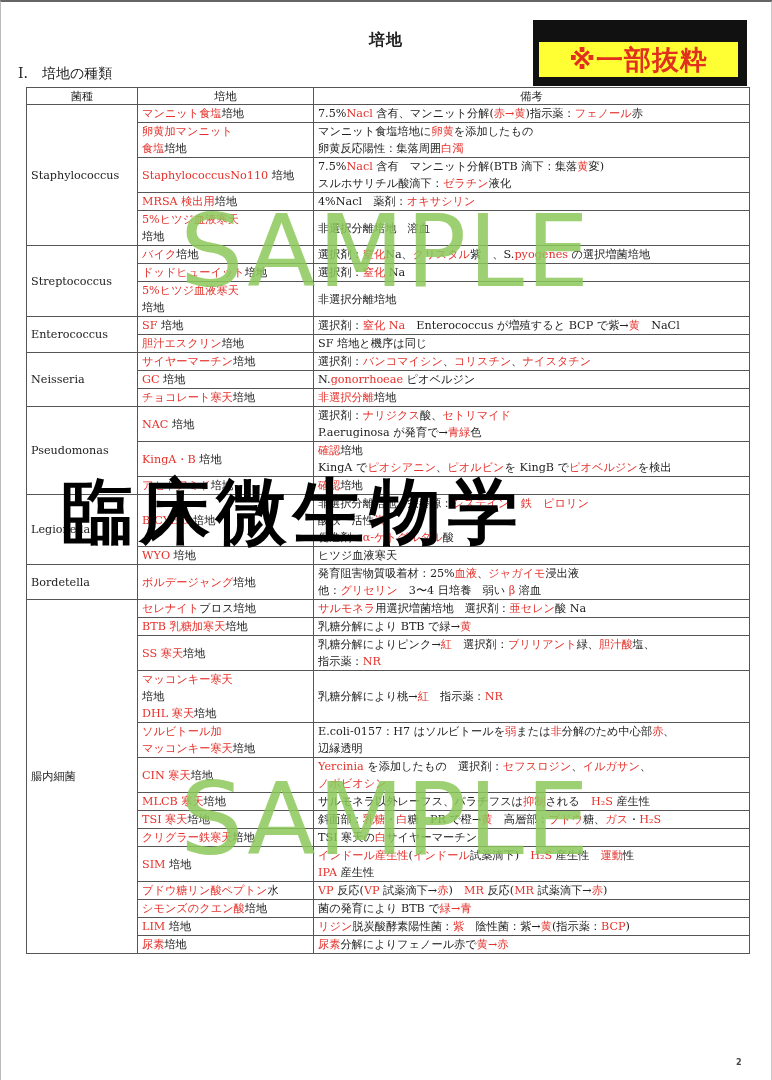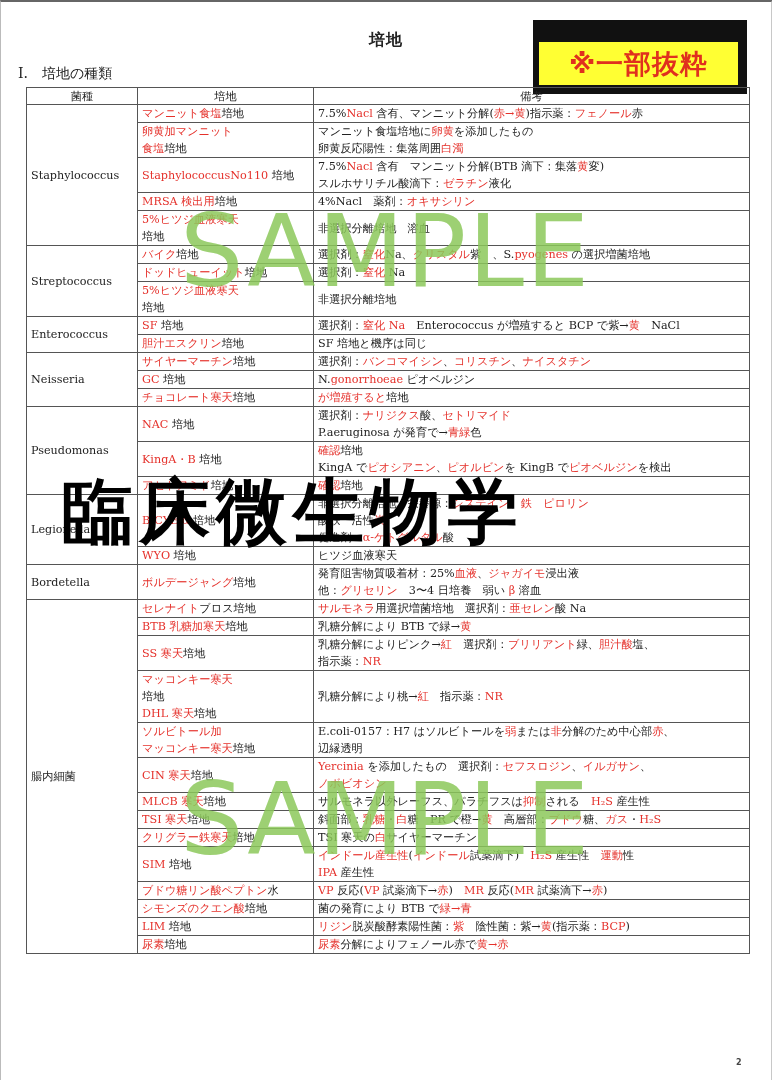--- a/index.html
+++ b/index.html
@@ -12,21 +12,21 @@
     border-left: 1px solid #bbb; border-right: 2px solid #c8c8c8; border-top: 2px solid #666;
   }
   .title {
     position: absolute; top: 30px; left: 0; width: 772px; text-align: center;
     font-size: 16px; font-weight: bold; letter-spacing: 1px;
   }
   .section-heading {
     position: absolute; top: 65px; left: 18px; font-size: 14px; font-weight: normal;
   }
   .excerpt-badge {
-    position: absolute; left: 533px; top: 20px; width: 214px; height: 74px;
+    position: absolute; left: 533px; top: 20px; width: 214px; height: 66px;
     background: #111; box-sizing: border-box; padding: 22px 9px 9px 6px;
   }
   .excerpt-badge-inner {
     width: 100%; height: 100%; background: #ffff33; color: #e0301e;
     font-family: "DejaVu Sans", sans-serif; font-size: 27px; font-weight: bold;
     display: flex; align-items: center; justify-content: center; letter-spacing: 1px;
   }
   table.media {
     position: absolute; left: 26px; top: 87px; width: 724px;
     border-collapse: collapse; table-layout: fixed; font-size: 11.2px; line-height: 17px;
@@ -185,21 +185,21 @@
         </td>
         <td>
           <span class="line"><span>N.</span><span class="red">gonorrhoeae</span><span> ピオベルジン</span></span>
         </td>
       </tr>
       <tr>
         <td>
           <span class="line"><span class="red">チョコレート寒天</span><span>培地</span></span>
         </td>
         <td>
-          <span class="line"><span class="red">が増殖すると</span><span>培地</span></span>
+          <span class="line"><span class="red">非選択分離</span><span>培地</span></span>
         </td>
       </tr>
       <tr>
         <td class="genus" rowspan="3">Pseudomonas</td>
         <td>
           <span class="line"><span class="red">NAC</span><span> 培地</span></span>
         </td>
         <td>
           <span class="line"><span>選択剤：</span><span class="red">ナリジクス</span><span>酸、</span><span class="red">セトリマイド</span></span>
           <span class="line"><span>P.aeruginosa が発育で→</span><span class="red">青緑</span><span>色</span></span>

